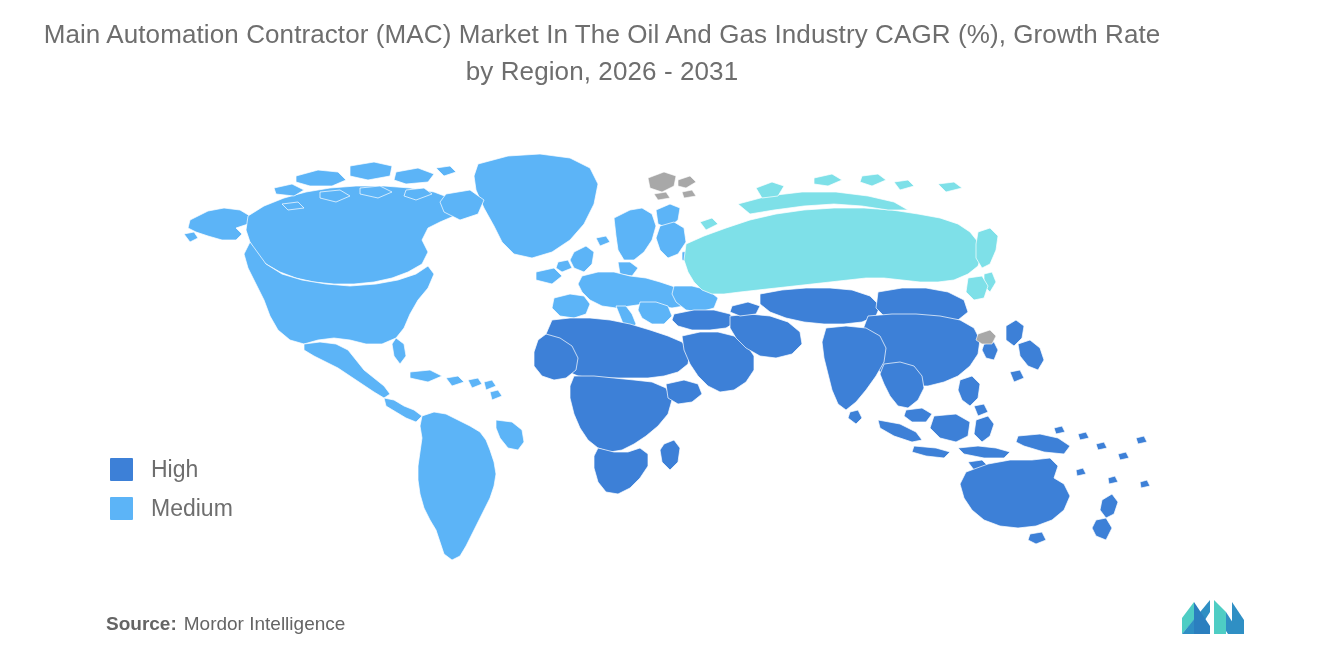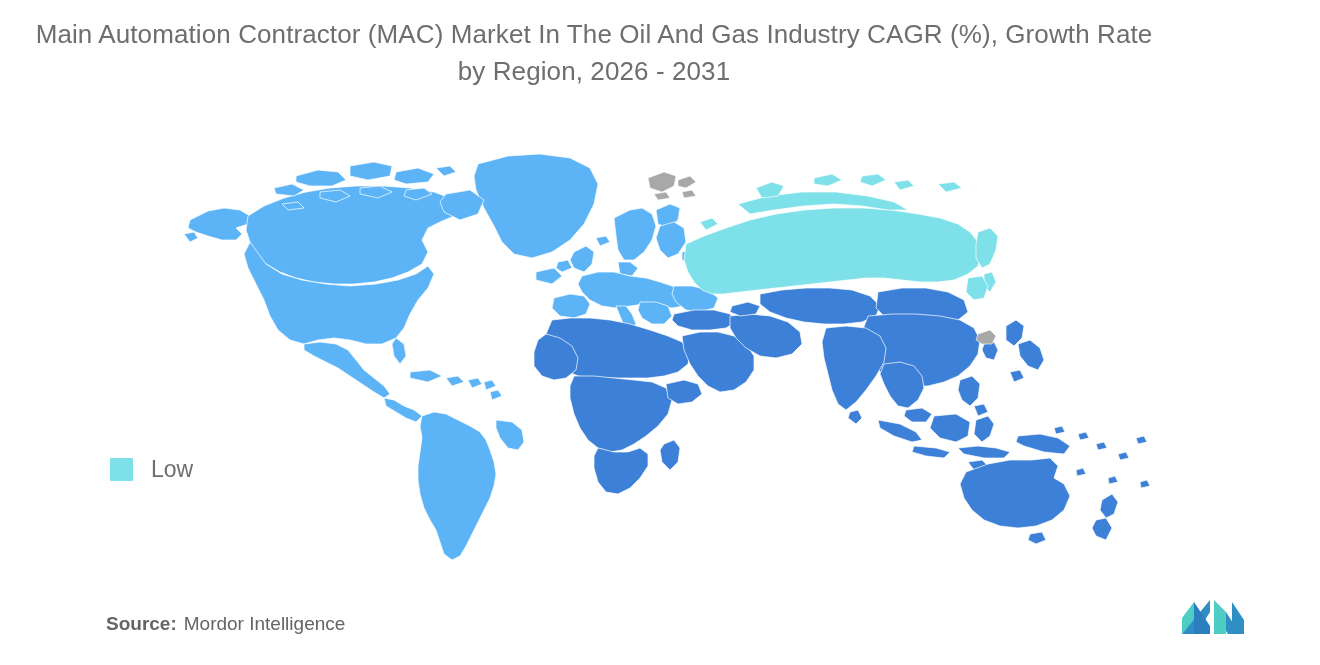--- a/index.html
+++ b/index.html
@@ -11,21 +11,21 @@
     height: 665px;
     background: #ffffff;
     font-family: "Liberation Sans", sans-serif;
     overflow: hidden;
     position: relative;
   }
 
   
   .chart-title {
     position: absolute;
-    left: 8px;
+    left: 16px;
     top: 16px;
     width: 1172px;
     text-align: center;
     color: #6e6e6e;
     font-size: 26px;
     font-weight: 400;
     line-height: 1.44;
     letter-spacing: 0.1px;
     padding: 0 14px;
     box-sizing: border-box;
@@ -313,22 +313,26 @@
 
         <path d="M800,186 L812,182 L818,188 L814,196 L804,196 L798,192 Z"></path>
       </g>
 
     </g>
   </svg>
 </div>
 
 <div class="legend">
   <div class="legend-row">
-    <span class="legend-swatch" style="background:#7ee0e8"></span>
-    <span class="legend-label">Low</span>
+    <span class="legend-swatch" style="background:#3d80d7"></span>
+    <span class="legend-label">High</span>
+  </div>
+  <div class="legend-row">
+    <span class="legend-swatch" style="background:#5cb4f7"></span>
+    <span class="legend-label">Medium</span>
   </div>
 </div>
 
 <div class="source">
   <span class="source-label">Source:</span><span class="source-value">Mordor Intelligence</span>
 </div>
 
 <div class="brand-logo">
   <svg viewBox="0 0 68 38" xmlns="http://www.w3.org/2000/svg">
     <polygon points="2,36 2,20 14,4 14,22" fill="#4ecdc4"></polygon>

